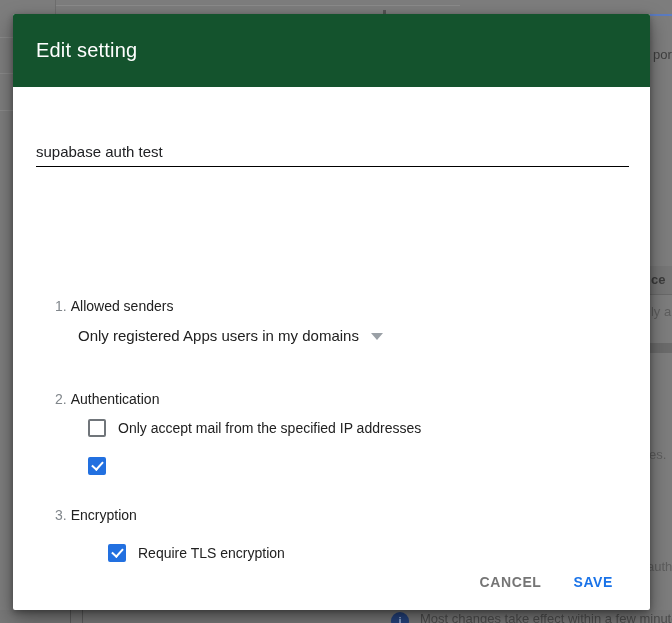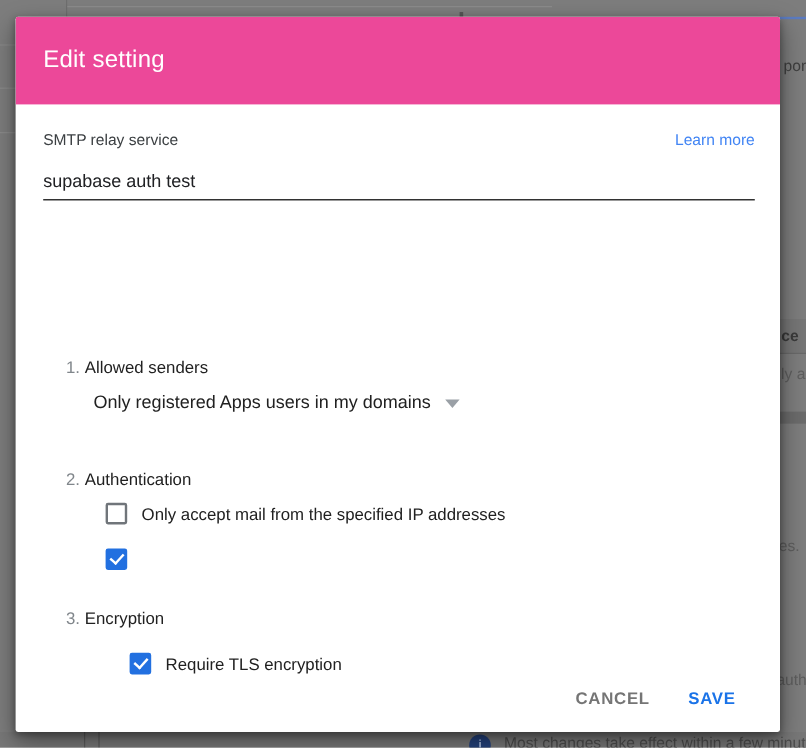--- a/index.html
+++ b/index.html
@@ -32,21 +32,21 @@
     border-radius: 50%; background: #24427c; color: #9fb2d6;
     font-size: 11px; font-weight: bold; text-align: center; line-height: 18px;
   }
   
   .dialog {
     position: absolute; left: 13px; top: 14px; width: 637px; height: 596px;
     background: #ffffff; border-radius: 2px;
     box-shadow: 0 8px 20px rgba(0,0,0,0.40), 0 2px 6px rgba(0,0,0,0.30);
     overflow: hidden;
   }
-  .dialog-header { height: 73px; background: #ec4899; display: flex; align-items: center; padding-left: 23px; }
+  .dialog-header { height: 73px; background: #14532d; display: flex; align-items: center; padding-left: 23px; }
   .dialog-title { color: #ffffff; font-size: 20px; letter-spacing: 0.2px; }
   .dialog-body { position: relative; height: 467px; }
   .setting-row {
     position: absolute; left: 23px; right: 21px; top: 22px;
     display: flex; justify-content: space-between; align-items: baseline;
   }
   .setting-label { color: #3c4043; font-size: 13px; }
   .learn-more { color: #4285f4; font-size: 13px; text-decoration: none; cursor: pointer; }
   .name-input {
     position: absolute; left: 23px; right: 21px; top: 56px;
@@ -126,24 +126,20 @@
   <div class="bg-info-icon">i</div>
   <span class="bg-note">Most changes take effect within a few minutes</span>
 </div>
 
 <div class="dialog">
   <div class="dialog-header">
     <span class="dialog-title">Edit setting</span>
   </div>
 
   <div class="dialog-body">
-    <div class="setting-row">
-      <span class="setting-label">SMTP relay service</span>
-      <a class="learn-more">Learn more</a>
-    </div>
 
     <input class="name-input" type="text" value="supabase auth test" style="">
 
     <div class="section-title sec1-title">
       <span class="section-num">1.</span><span>Allowed senders</span>
     </div>
 
     <div class="dropdown">
       <span class="dropdown-value">Only registered Apps users in my domains</span>
       <span class="caret-down"></span>

